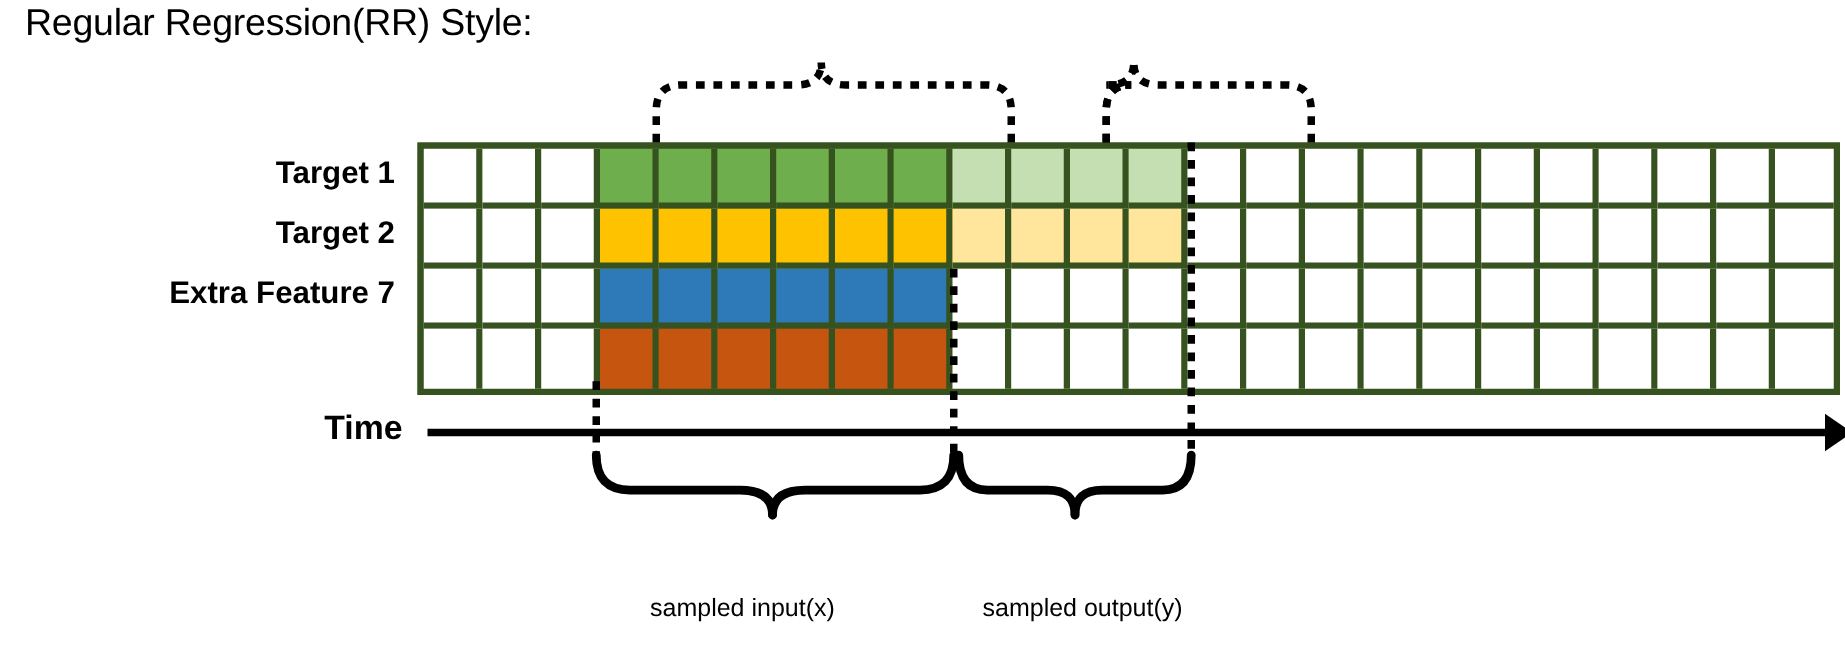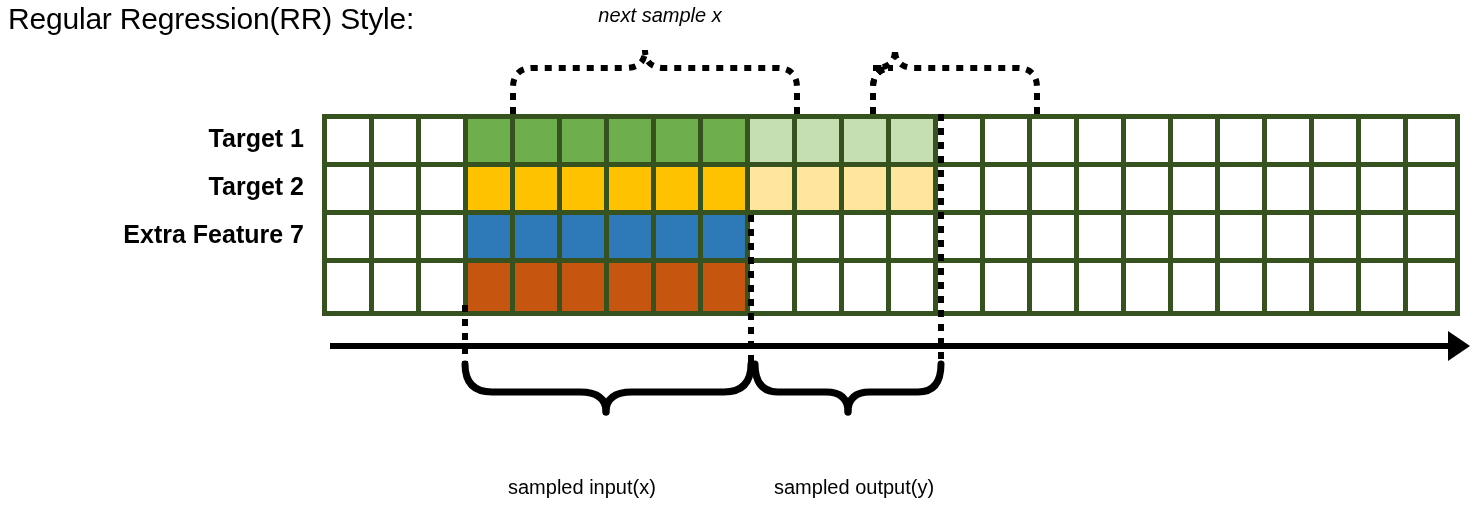--- a/index.html
+++ b/index.html
@@ -1,19 +1,19 @@
 <!DOCTYPE html>
 <html><head>
 <meta charset="utf-8">
 <style>
   html,body{margin:0;padding:0;background:#ffffff;}
   body{width:1476px;height:516px;position:relative;overflow:hidden;
        font-family:"Liberation Sans",sans-serif;color:#000;}
 
-  #stage{position:absolute;left:0;top:0;width:1280px;height:516px;}
+  #stage{position:absolute;left:12px;top:0;width:1280px;height:516px;}
 
   .title{
     position:absolute;left:8px;top:2px;
     font-size:30px;font-weight:400;letter-spacing:-0.2px;
     white-space:nowrap;
   }
 
   .toplabel{
     position:absolute;font-style:italic;font-size:20px;font-weight:400;
     white-space:nowrap;text-align:center;
@@ -61,21 +61,20 @@
 
   svg.overlay{position:absolute;left:0;top:0;width:1476px;height:516px;pointer-events:none;}
 </style>
 </head>
 <body>
 
 <div id="stage">
 
   <div class="title">Regular Regression(RR) Style:</div>
 
-  <div class="toplabel" style="left:560px;top:4px;width:200px;">next sample x</div>
 
 
   <div class="rowlabels">
     <div class="rowlabel">Target 1</div>
     <div class="rowlabel">Target 2</div>
     <div class="rowlabel">Extra Feature 7</div>
   </div>
 
   <div id="grid">
       <div class="grow">
@@ -177,20 +176,21 @@
         <div class="gcell" style="background: rgb(255, 255, 255);"></div>
         <div class="gcell" style="background: rgb(255, 255, 255);"></div>
         <div class="gcell" style="background: rgb(255, 255, 255);"></div>
         <div class="gcell" style="background: rgb(255, 255, 255);"></div>
         <div class="gcell" style="background: rgb(255, 255, 255);"></div>
         <div class="gcell" style="background: rgb(255, 255, 255);"></div>
         <div class="gcell" style="background: rgb(255, 255, 255);"></div>
       </div>
     </div>
 
+  <div class="timelabel">Time</div>
   <div class="axis"></div>
   <div class="axis-arrow"></div>
 
   <div class="btext" style="left:508px;top:422px;">
     <div>sampled input(x)</div>
     
     
   </div>
 
   <div class="btext" style="left:774px;top:422px;">

